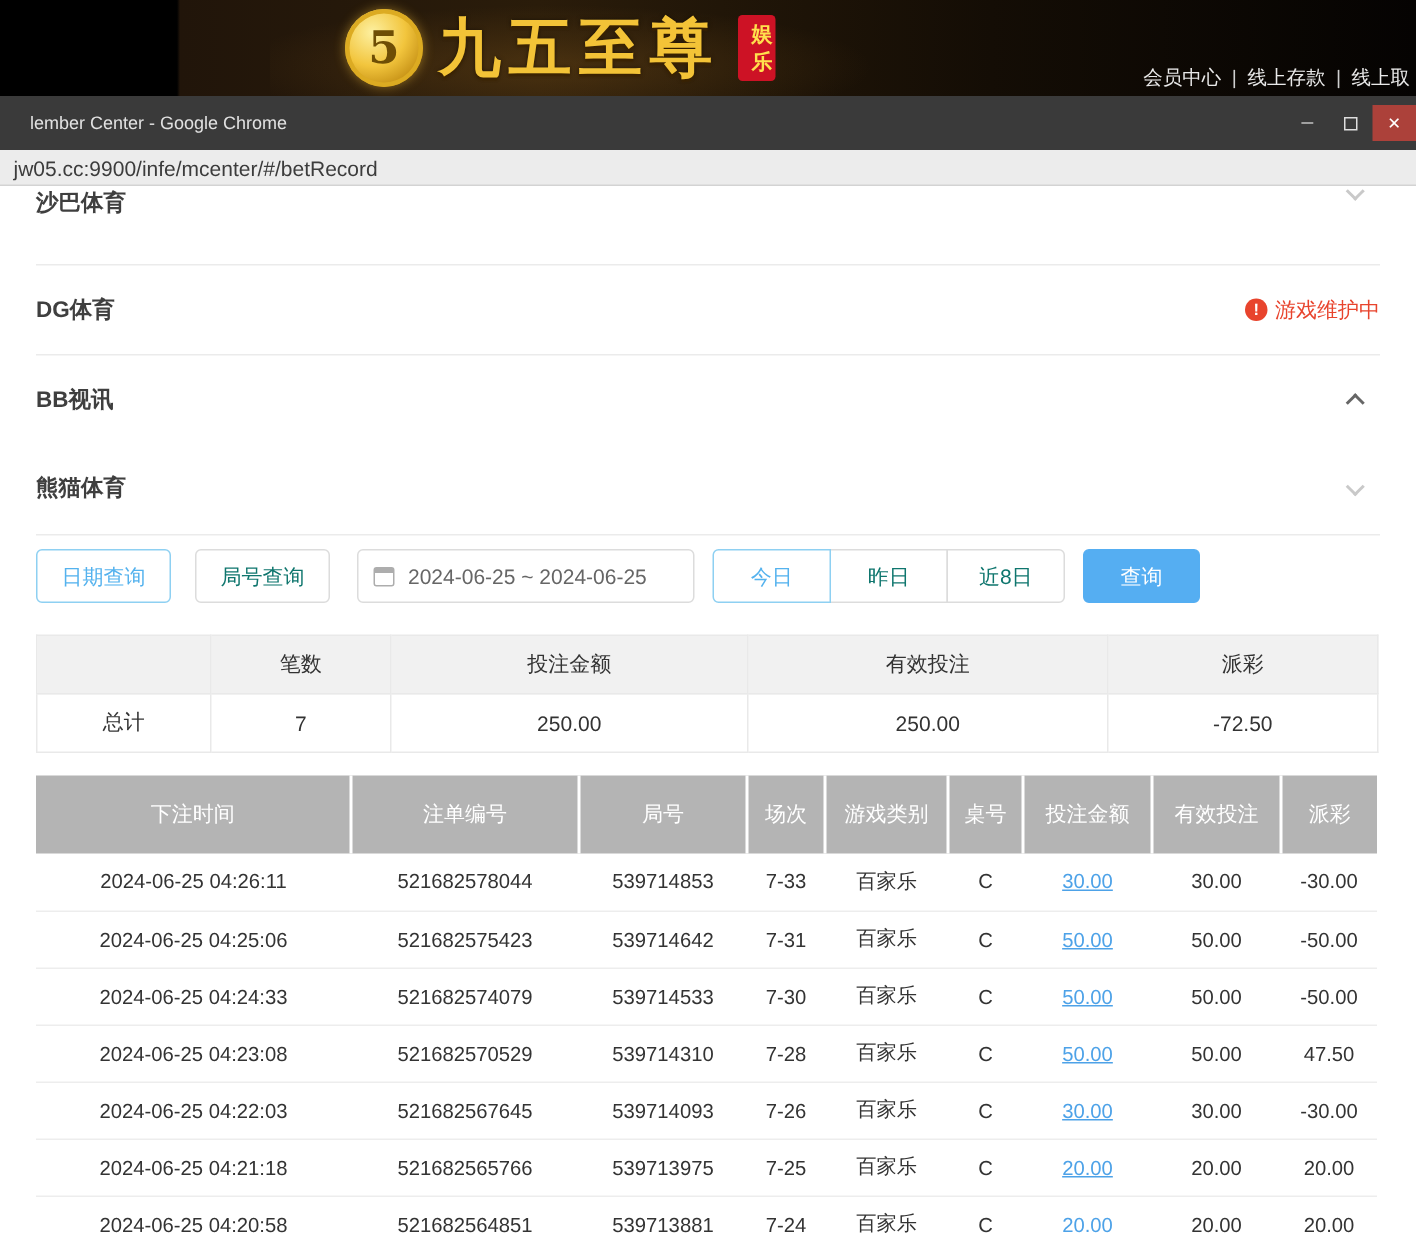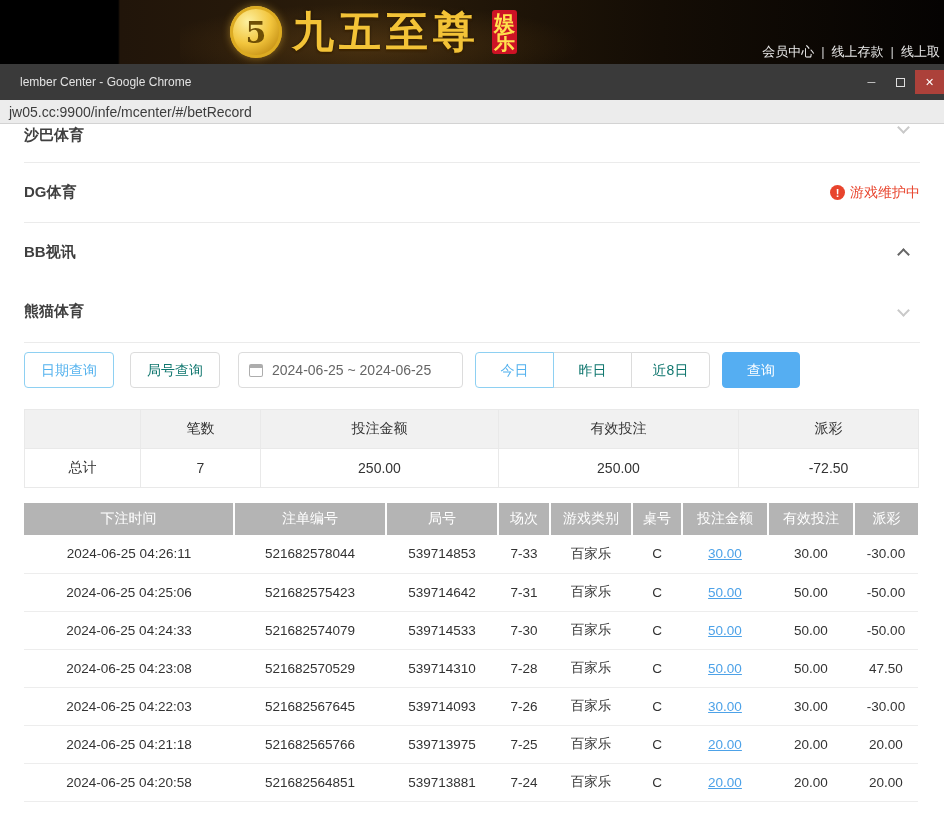--- a/index.html
+++ b/index.html
@@ -13,40 +13,40 @@
     background:radial-gradient(ellipse at 45% 70%, rgba(150,100,30,.30), transparent 65%); }
   .logo { position:absolute; left:230px; top:4px; display:flex; align-items:center; gap:10px; }
   .coin { width:52px; height:52px; border-radius:50%;
     background:radial-gradient(circle at 35% 30%, #fdf0a0, #f2c53d 45%, #c08a10 80%, #8f6509);
     box-shadow:inset 0 0 0 3px #dcab22, 0 0 8px rgba(255,200,60,.45);
     display:flex; align-items:center; justify-content:center;
     color:#6e4e05; font-weight:bold; font-size:30px; font-family:"DejaVu Serif","Liberation Serif",serif; }
   .logo-title { font-size:42px; font-weight:bold; letter-spacing:5px; color:#f3c337;
     text-shadow:0 2px 1px rgba(60,35,0,.8), 0 0 3px rgba(0,0,0,.5); }
   .logo-badge { width:25px; padding:3px 2px; margin-left:2px; background:#cd1225; border-radius:3px;
-    color:#ffe14d; font-size:21px; font-weight:bold; line-height:19px; text-align:right; word-break:break-all; }
+    color:#ffe14d; font-size:14px; font-weight:bold; line-height:19px; text-align:right; word-break:break-all; }
   .top-nav { position:absolute; right:4px; bottom:3px; color:#e9e9e9; font-size:13px; white-space:nowrap; }
   .top-nav .sep { color:#cfcfcf; margin:0 7px; }
 
   
   .titlebar { height:36px; background:#3a3a3a; display:flex; align-items:center;
     color:#e2e2e2; font-size:12px; padding-left:20px; }
   .win-controls { margin-left:auto; display:flex; height:24px; }
   .win-btn { width:29px; height:24px; display:flex; align-items:center; justify-content:center;
     color:#dedede; font-size:11px; cursor:pointer; }
   .win-btn .box { width:9px; height:9px; border:1px solid #dedede; }
   .win-btn.close { background:#ac413a; color:#fff; }
   .urlbar { height:24px; background:#ececec; border-bottom:1px solid #d3d3d3;
     display:flex; align-items:center; padding-left:9px; font-size:14px; color:#3c3c3c; }
 
   
   .page { padding:0 24px; background:#fff; }
   .section { display:flex; align-items:center; justify-content:space-between;
     border-bottom:1px solid #ebebeb; cursor:pointer; }
-  .section.s1 { height:39px; align-items:flex-start; padding-top:2px; }
+  .section.s1 { height:53px; align-items:flex-start; padding-top:2px; }
   .section.s2 { height:60px; }
   .section.s3 { height:62px; }
   .section.s4 { height:58px; border-bottom:none; }
   .section-title { font-size:15px; font-weight:bold; color:#3f3f3f; }
   .chevron { width:9px; height:9px; border-right:2px solid #c9c9c9; border-bottom:2px solid #c9c9c9;
     transform:rotate(45deg); margin-right:12px; margin-top:-3px; }
   .chevron.up { transform:rotate(-135deg); border-color:#666; margin-top:4px; }
   .maintenance { display:flex; align-items:center; gap:5px; font-size:14px; color:#e8442d; }
   .maint-icon { width:15px; height:15px; border-radius:50%; background:#e8442d; color:#fff;
     font-size:11px; font-weight:bold; display:flex; align-items:center; justify-content:center; }
@@ -70,21 +70,21 @@
 
   
   table { border-collapse:collapse; table-layout:fixed; width:894px; }
   .summary-table { margin-top:20px; font-size:14px; }
   .summary-table th, .summary-table td { border:1px solid #e9e9e9; height:39px; text-align:center;
     color:#333; font-weight:normal; }
   .summary-table thead th { background:#f1f1f1; }
 
   
   .bet-table { margin-top:15px; font-size:13.5px; }
-  .bet-table thead th { background:#b4b4b4; color:#fff; font-weight:normal; height:32px;
+  .bet-table thead th { background:#b4b4b4; color:#fff; font-weight:normal; height:52px;
     font-size:14px; border-right:2px solid #fff; }
   .bet-table thead th:last-child { border-right:none; }
   .bet-table tbody td { height:38px; border-bottom:1px solid #ededed; text-align:center; color:#333; }
   .link { color:#4da2e8; text-decoration:underline; cursor:pointer; }
   .neg { color:#f45b50; }
 </style>
 </head>
 <body>
 
 <div class="site-header">

